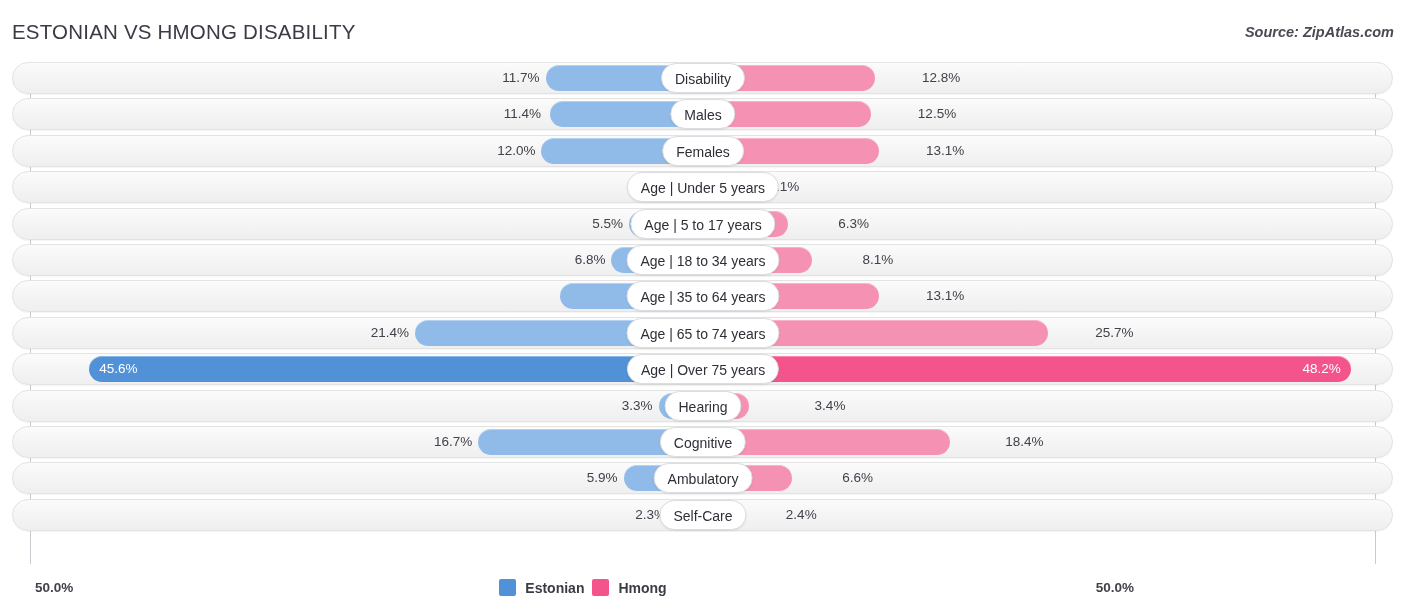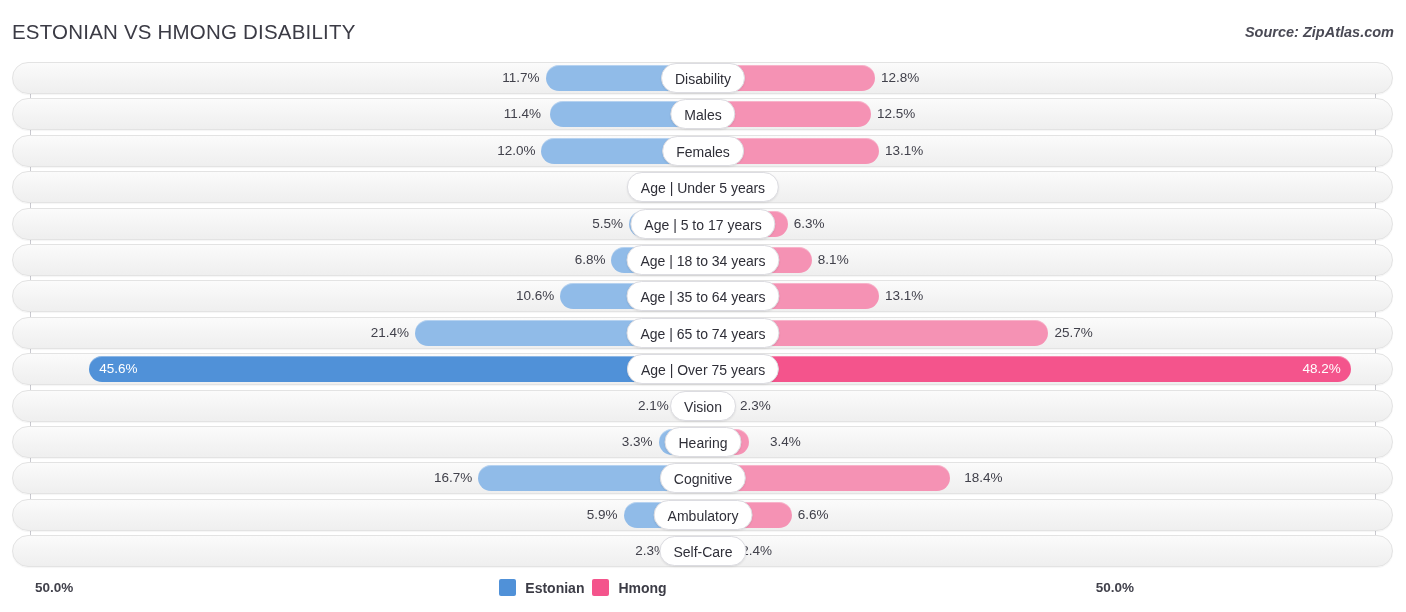--- a/index.html
+++ b/index.html
@@ -113,21 +113,21 @@
   .val {
     position: absolute;
     top: 0;
     height: 48px;
     line-height: 32px;
     font-size: 13.5px;
     color: #41414b;
     white-space: nowrap;
   }
   .val.left  { text-align: right; }
-  .val.right { text-align: left; }
+  .val.right { text-align: center; }
   .row.highlight .val {
     color: #ffffff;
   }
 
   .pill {
     position: absolute;
     left: 50%;
     transform: translateX(-50%);
     top: 1px;
     height: 30px;
@@ -258,21 +258,20 @@
             <div class="val left" style="left: 485.472px; width: 120px;">6.8%</div>
             <div class="val right" style="left: 817.864px; width: 120px;">8.1%</div>
           </div>
           <div class="pill">Age | 18 to 34 years</div>
         </div>
         <div class="row">
           <div class="track"></div>
           <div class="bars">
             <div class="bar left" style="left: 560.324px; width: 142.676px;"></div>
             <div class="bar right" style="left: 703px; width: 176.064px;"></div>
-            <div class="val left" style="left: 434.324px; width: 120px;">10.6%</div>
             <div class="val right" style="left: 885.064px; width: 120px;">13.1%</div>
           </div>
           <div class="pill">Age | 35 to 64 years</div>
         </div>
         <div class="row">
           <div class="track"></div>
           <div class="bars">
             <div class="bar left" style="left: 414.956px; width: 288.044px;"></div>
             <div class="bar right" style="left: 703px; width: 345.408px;"></div>
             <div class="val left" style="left: 288.956px; width: 120px;">21.4%</div>
@@ -282,30 +281,20 @@
         </div>
         <div class="row highlight">
           <div class="track"></div>
           <div class="bars">
             <div class="bar left" style="left: 89.224px; width: 613.776px;"></div>
             <div class="bar right" style="left: 703px; width: 647.808px;"></div>
             <div class="val left" style="left: 99.224px; width: 120px; text-align: left;">45.6%</div>
             <div class="val right" style="left: 1220.81px; width: 120px; text-align: right;">48.2%</div>
           </div>
           <div class="pill">Age | Over 75 years</div>
-        </div>
-        <div class="row">
-          <div class="track"></div>
-          <div class="bars">
-            <div class="bar left" style="left: 674.734px; width: 28.266px;"></div>
-            <div class="bar right" style="left: 703px; width: 30.912px;"></div>
-            <div class="val left" style="left: 548.734px; width: 120px;">2.1%</div>
-            <div class="val right" style="left: 739.912px; width: 120px;">2.3%</div>
-          </div>
-          <div class="pill">Vision</div>
         </div>
         <div class="row">
           <div class="track"></div>
           <div class="bars">
             <div class="bar left" style="left: 658.582px; width: 44.418px;"></div>
             <div class="bar right" style="left: 703px; width: 45.696px;"></div>
             <div class="val left" style="left: 532.582px; width: 120px;">3.3%</div>
             <div class="val right" style="left: 770px; width: 120px;">3.4%</div>
           </div>
           <div class="pill">Hearing</div>

